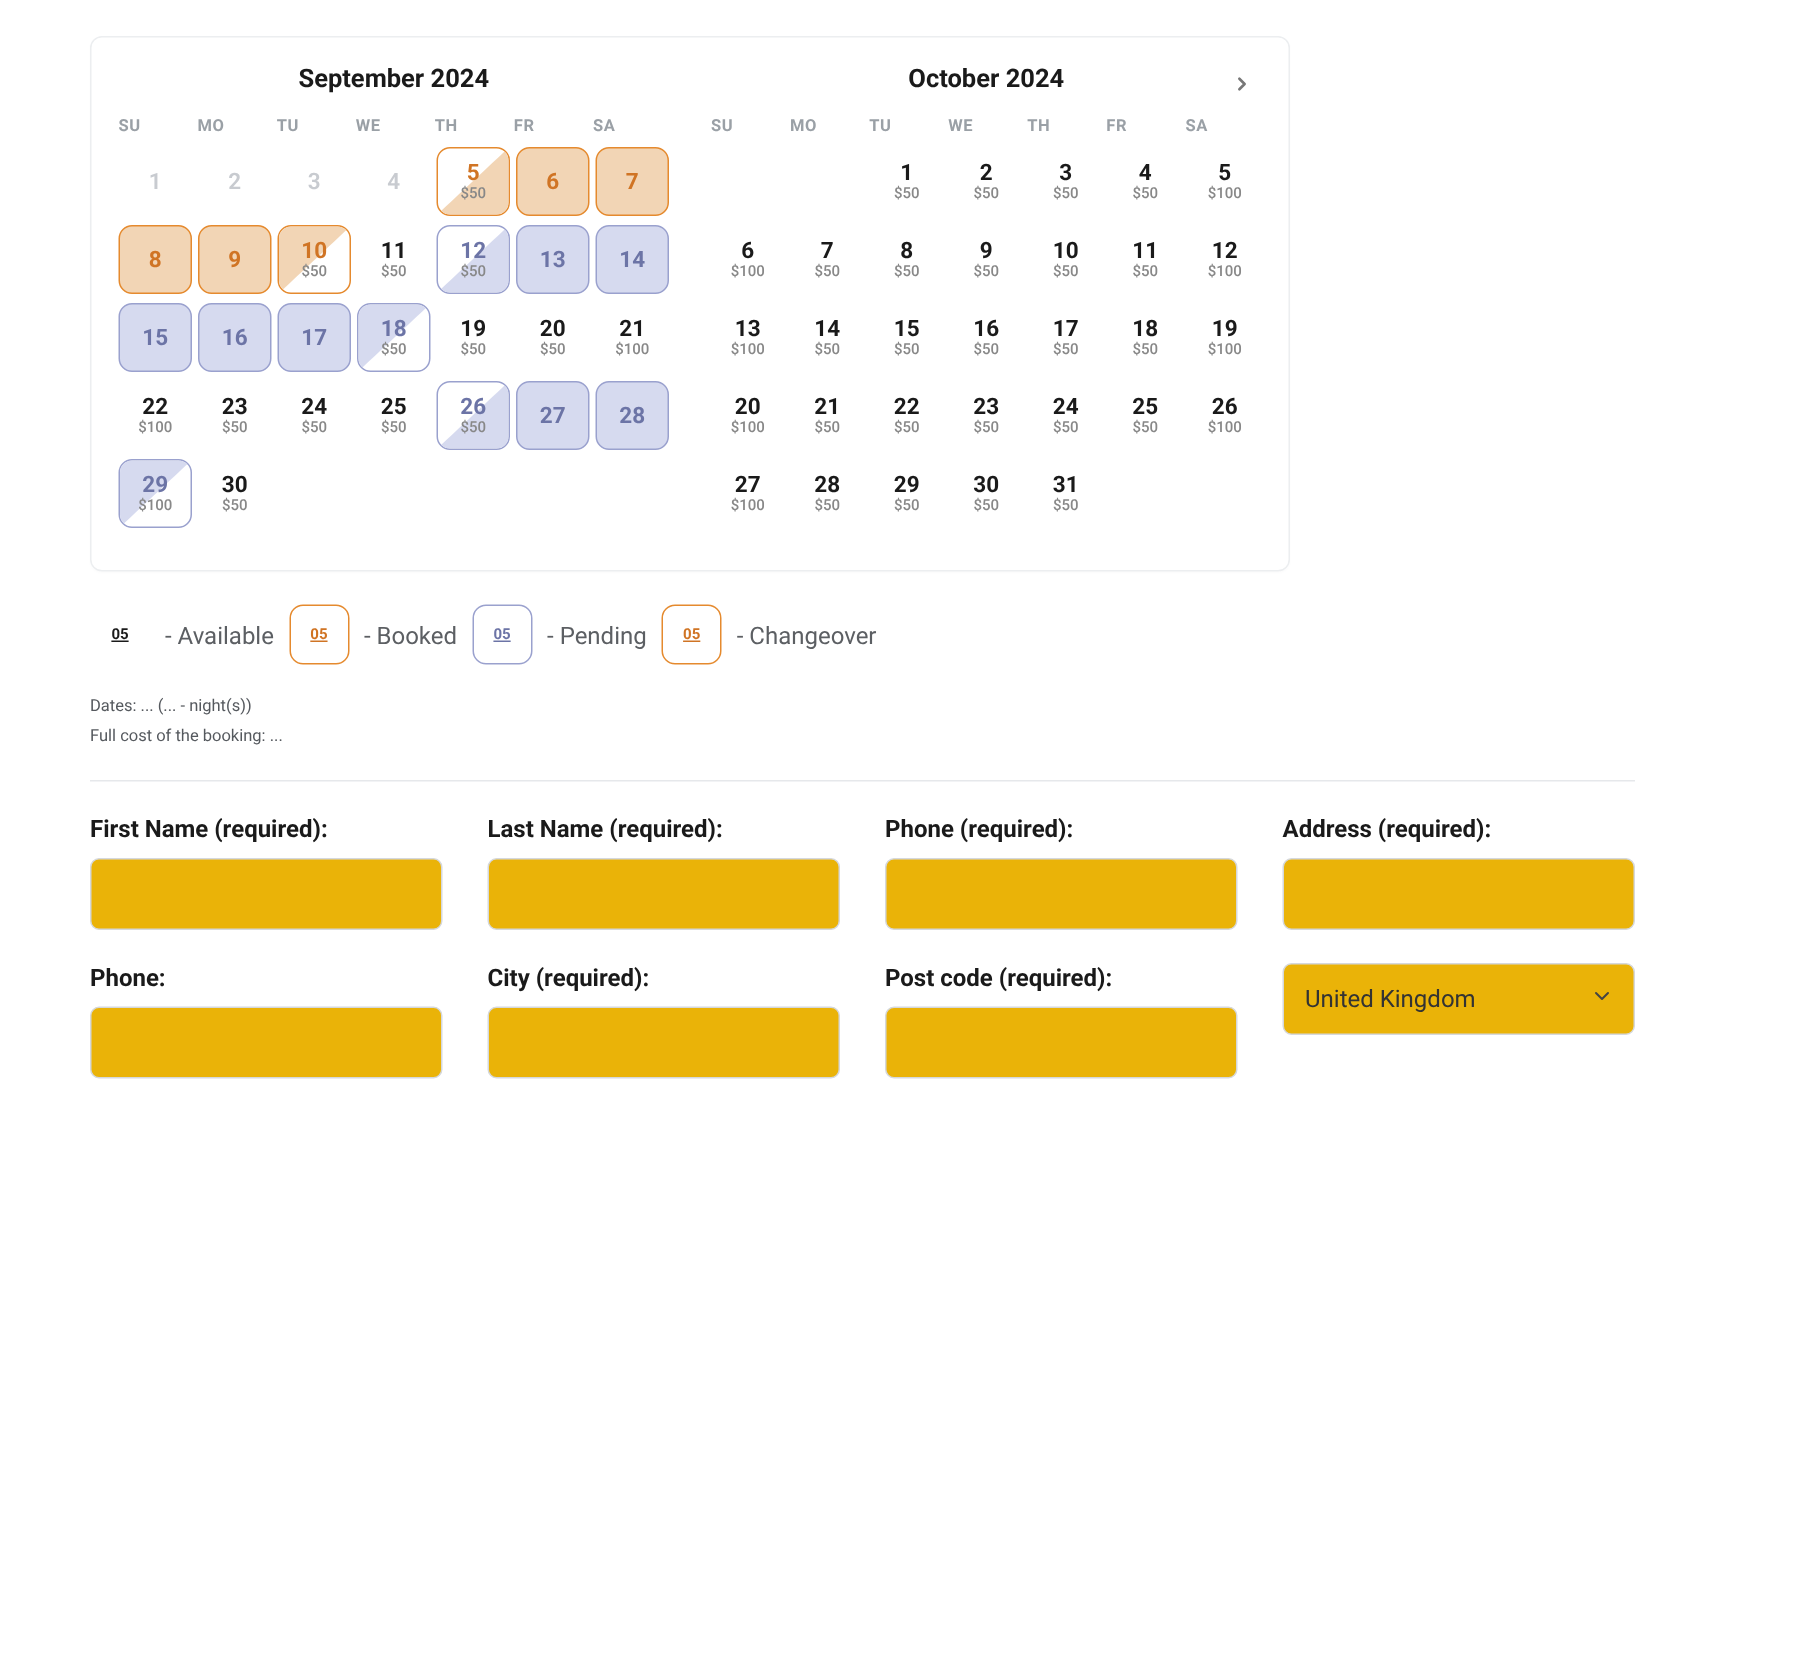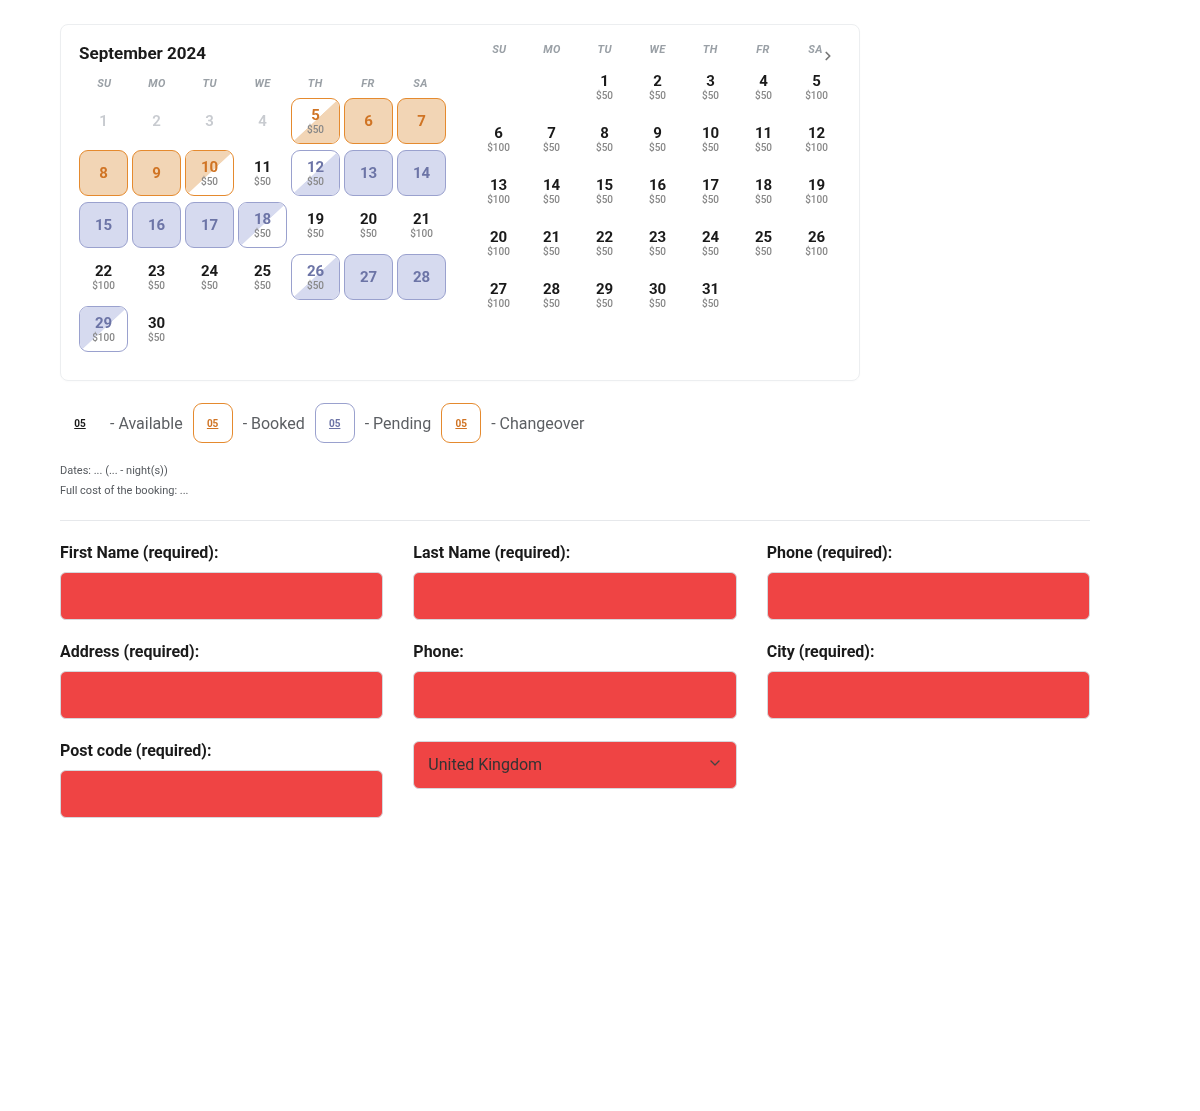--- a/index.html
+++ b/index.html
@@ -28,38 +28,37 @@
     height: 26px;
     display: flex;
     align-items: center;
     justify-content: center;
     cursor: pointer;
     color: #777;
   }
   .calendar-nav svg { width: 14px; height: 14px; }
   .month { width: 50%; }
   .month-title {
+    text-align: center;
     font-weight: 700;
     font-size: 17px;
     margin-bottom: 14px;
     color: #1a1a1a;
   }
   .week-header {
     display: grid;
     grid-template-columns: repeat(7, 1fr);
     gap: 2px;
     margin-bottom: 8px;
   }
   .week-header div {
     font-size: 11px;
     font-weight: 700;
     color: #9aa0a6;
-    text-align: center;
     letter-spacing: 0.4px;
-    font-style: italic;
   }
   .weeks { display: flex; flex-direction: column; gap: 6px; }
   .week-row {
     display: grid;
     grid-template-columns: repeat(7, 1fr);
     gap: 4px;
   }
   .day {
     height: 46px;
     border-radius: 9px;
@@ -153,41 +152,41 @@
   }
   .form-divider {
     border: none;
     border-top: 1px solid #e6e8eb;
     margin: 6px 0 22px;
     width: 1030px;
   }
 
   .form-grid {
     display: grid;
-    grid-template-columns: 1fr 1fr 1fr;
+    grid-template-columns: 1fr 1fr 1fr 1fr;
     column-gap: 30px;
     row-gap: 22px;
     width: 1030px;
   }
   .form-field label {
     display: block;
     font-size: 16px;
     font-weight: 700;
     color: #1a1a1a;
     margin-bottom: 10px;
   }
   .form-field input, .form-field select {
     width: 100%;
     height: 48px;
     border: 1px solid #d5d8dc;
     border-radius: 6px;
     padding: 0 14px;
     font-size: 16px;
     color: #333;
-    background: #ef4444;
+    background: #eab308;
     outline: none;
     font-family: inherit;
   }
   .select-wrap {
     position: relative;
   }
   .select-wrap select {
     appearance: none;
     -webkit-appearance: none;
     padding-right: 40px;
@@ -335,20 +334,21 @@
           <div class="day day-empty"></div>
           <div class="day day-empty"></div>
           <div class="day day-empty"></div>
           <div class="day day-empty"></div>
           <div class="day day-empty"></div>
         </div>
       </div>
   </div>
 
   <div class="month">
+    <div class="month-title">October 2024</div>
     <div class="week-header" id="wd-oct">
         <div>SU</div>
         <div>MO</div>
         <div>TU</div>
         <div>WE</div>
         <div>TH</div>
         <div>FR</div>
         <div>SA</div>
       </div>
     <div class="weeks" id="oct-weeks">

